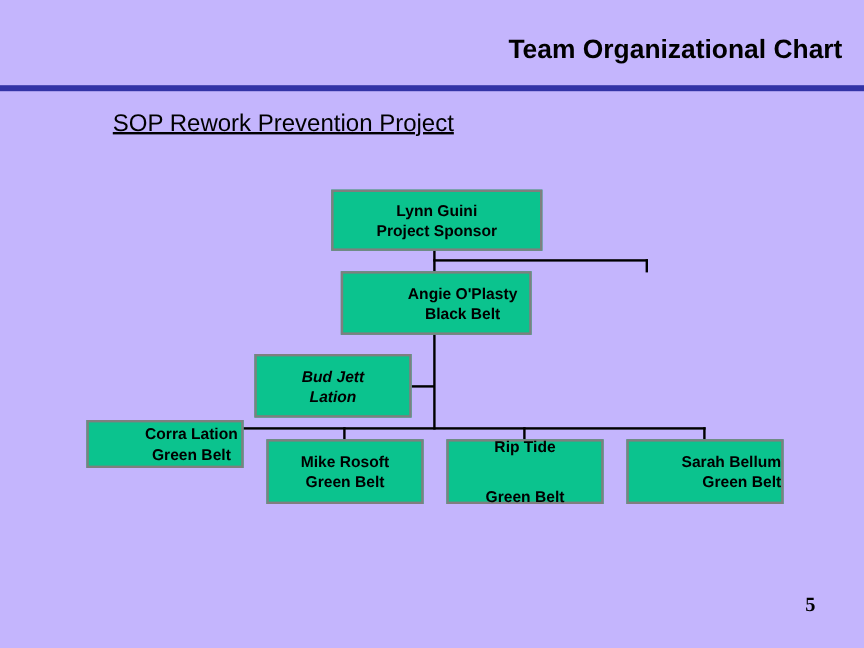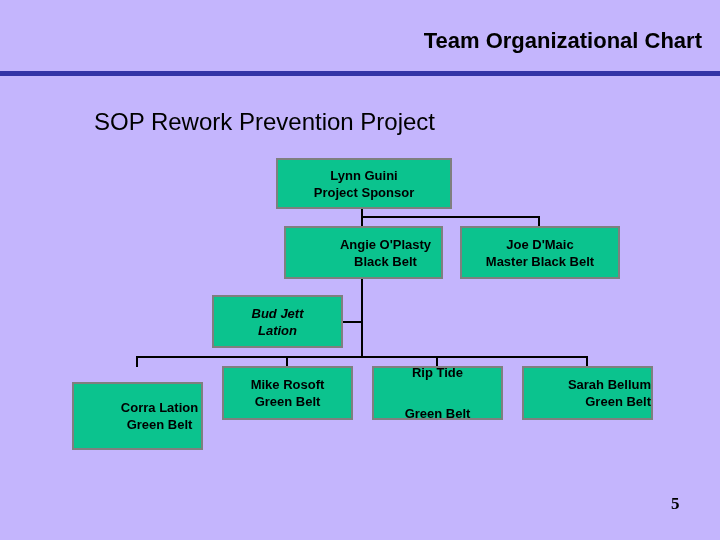--- a/index.html
+++ b/index.html
@@ -28,26 +28,27 @@
   .divider {
     position: absolute;
     top: 71px;
     left: 0;
     width: 720px;
     height: 5px;
     background: var(--divider, #3333a6);
   }
   .subtitle {
     position: absolute;
-    top: 108px;
+    top: 92px;
     left: 94px;
-    font-size: 24px;
+    font-size: 20px;
     font-weight: normal;
     color: #000000;
     white-space: nowrap;
+    text-decoration: underline;
   }
   .org-chart {
     position: absolute;
     top: 0; left: 0;
     width: 720px;
     height: 540px;
   }
   .node {
     position: absolute;
     box-sizing: border-box;
@@ -70,21 +71,21 @@
   .line {
     position: absolute;
     background: var(--connector, #000000);
     z-index: 1;
   }
   
   .n-sponsor   { left: 276px; top: 158px; width: 176px; height: 51px; }
   .n-blackbelt { left: 284px; top: 226px; width: 159px; height: 53px; padding-left: 44px; }
   .n-masterbb  { left: 460px; top: 226px; width: 160px; height: 53px; }
   .n-finance   { left: 212px; top: 295px; width: 131px; height: 53px; font-style: italic; }
-  .n-gb1       { left: 72px;  top: 382px; width: 131px; height: 68px; padding-left: 44px; }
+  .n-gb1       { left: 72px;  top: 350px; width: 131px; height: 40px; padding-left: 44px; }
   .n-gb2       { left: 222px; top: 366px; width: 131px; height: 54px; }
   .n-gb3       { left: 372px; top: 366px; width: 131px; height: 54px; gap: 24px; }
   .n-gb4       { left: 522px; top: 366px; width: 131px; height: 54px; align-items: flex-end; }
   
   .c-sponsor-down   { left: 361px; top: 208px; width: 2px;   height: 20px; }
   .c-branch-right   { left: 361px; top: 216px; width: 179px; height: 2px; }
   .c-masterbb-drop  { left: 538px; top: 216px; width: 2px;   height: 11px; }
   .c-main-vertical  { left: 361px; top: 278px; width: 2px;   height: 80px; }
   .c-finance-link   { left: 343px; top: 321px; width: 19px;  height: 2px; }
   .c-bottom-rail    { left: 136px; top: 356px; width: 452px; height: 2px; }
@@ -129,24 +130,20 @@
     <div class="node n-sponsor">
       <span class="name">Lynn Guini</span>
       <span class="role">Project Sponsor</span>
     </div>
 
     <div class="node n-blackbelt">
       <span class="name">Angie O'Plasty</span>
       <span class="role">Black Belt</span>
     </div>
 
-    <div class="node n-masterbb">
-      <span class="name">Joe D'Maic</span>
-      <span class="role">Master Black Belt</span>
-    </div>
 
     <div class="node n-finance">
       <span class="name">Bud Jett</span>
       <span class="role">Lation</span>
     </div>
 
     <div class="node n-gb1">
       <span class="name">Corra Lation</span>
       <span class="role">Green Belt</span>
     </div>

